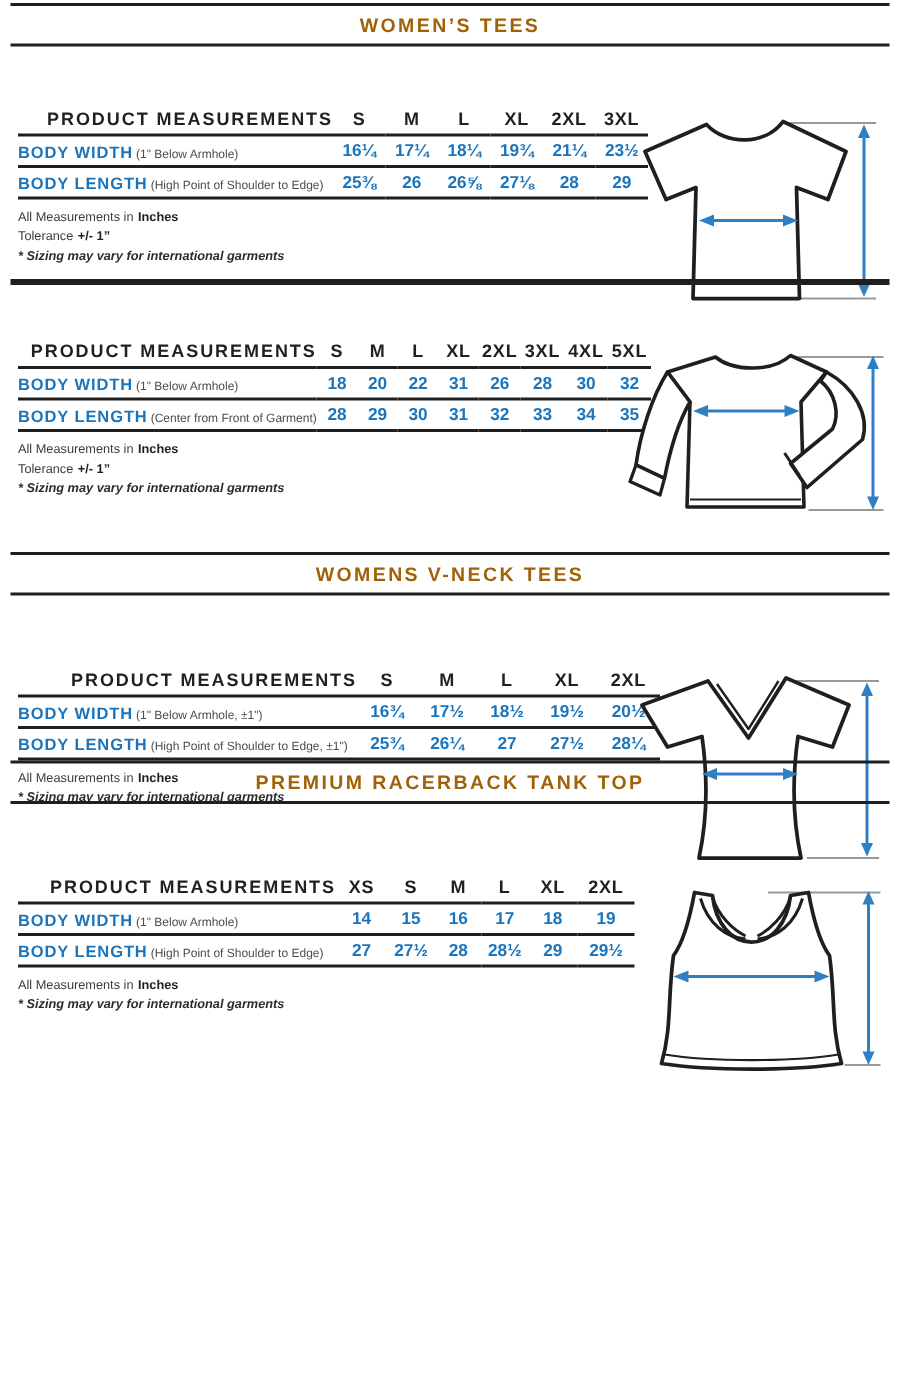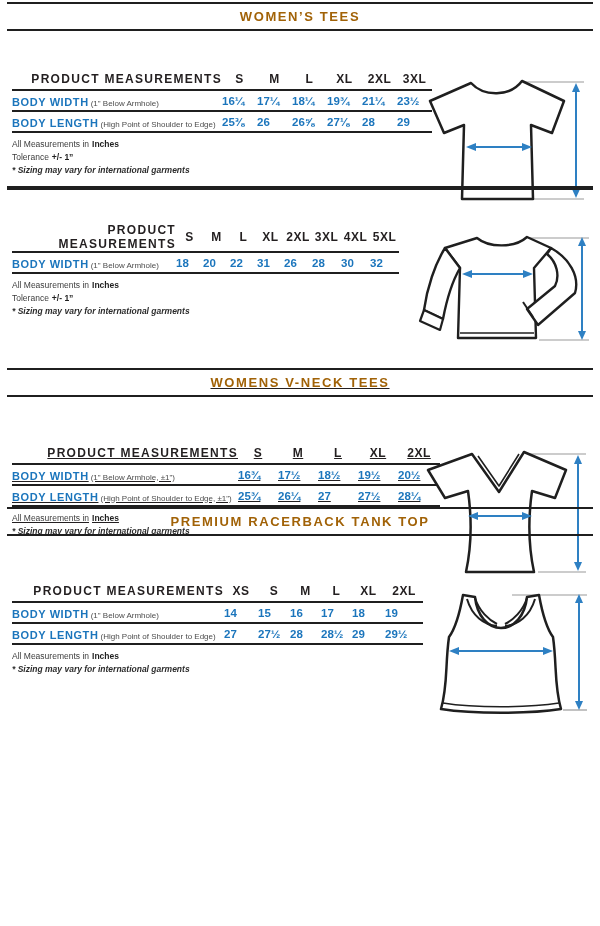--- a/index.html
+++ b/index.html
@@ -20,21 +20,21 @@
   th, td { padding:0; vertical-align:middle; }
   tr.head th {
     border-bottom:2px solid #1f1f1f; height:22px;
     font-size:12px; font-weight:bold; text-align:center; letter-spacing:.5px;
   }
   tr.head th.hlabel { text-align:right; letter-spacing:1.3px; }
   tr.data td { border-bottom:2px solid #1f1f1f; height:21px; }
   td.label { text-align:left; white-space:nowrap; }
   .rowlabel { font-size:11px; font-weight:bold; color:#1b75bc; letter-spacing:.6px;text-align:center; }
   .sublabel { font-size:8px; color:#4c4c4c; margin-left:2px; }
-  td.val { text-align:left; font-size:11.5px; font-weight:bold; color:#1b75bc; }
+  td.val { text-align:center; font-size:11.5px; font-weight:bold; color:#1b75bc; }
   .notes { margin:5px 0 0 12px; }
   .note-line { font-size:8.5px; color:#3c3c3c; line-height:13px; }
   .note-line b { color:#1f1f1f; margin-left:3px; }
   .note-line.it { font-style:italic; font-weight:bold; color:#2c2c2c; }
   .illus { position:absolute; }
 </style>
 </head>
 <body>
 
 <div class="section" style="height:186px; padding-top:2px;">
@@ -137,20 +137,31 @@
         <td class="label"><span class="rowlabel">BODY WIDTH</span><span class="sublabel">(1" Below Armhole)</span></td>
         <td class="val">18</td>
         <td class="val">20</td>
         <td class="val">22</td>
         <td class="val">31</td>
         <td class="val">26</td>
         <td class="val">28</td>
         <td class="val">30</td>
         <td class="val">32</td>
       </tr>
+      <tr class="data">
+        <td class="label"><span class="rowlabel">BODY LENGTH</span><span class="sublabel">(Center from Front of Garment)</span></td>
+        <td class="val">28</td>
+        <td class="val">29</td>
+        <td class="val">30</td>
+        <td class="val">31</td>
+        <td class="val">32</td>
+        <td class="val">33</td>
+        <td class="val">34</td>
+        <td class="val">35</td>
+      </tr>
     </tbody>
       </table>
     <div class="notes">
       <div class="note-line"><span>All Measurements in</span><b>Inches</b></div>
       <div class="note-line"><span>Tolerance</span><b>+/- 1”</b></div>
       <div class="note-line it">* Sizing may vary for international garments</div>
     </div>
     <svg class="illus" style="top:7px; right:8px;" width="175" height="125" viewBox="0 0 175 125">
       <line x1="110" y1="8" x2="172" y2="8" stroke="#999" stroke-width="1.2"></line>
       <line x1="122" y1="110" x2="172" y2="110" stroke="#999" stroke-width="1.2"></line>
@@ -167,21 +178,21 @@
       </g>
       <g>
         <line x1="165" y1="15" x2="165" y2="102" stroke="#2e80c3" stroke-width="2"></line>
         <polygon points="165,7 161,16 169,16" fill="#2e80c3"></polygon>
         <polygon points="165,110 161,101 169,101" fill="#2e80c3"></polygon>
       </g>
     </svg>
   </div>
 </div>
 
-<div class="section" style="height:139px;text-decoration:underline;">
+<div class="section" style="height:139px;">
   <div class="rule"></div>
   <div class="sec-title">WOMENS V-NECK TEES</div>
   <div class="rule"></div>
   <div class="content" style="height:144px;">
     <table style="margin-top:45px;">
       <colgroup>
           <col style="width:226px">
           <col style="width:40px">
           <col style="width:40px">
           <col style="width:40px">

